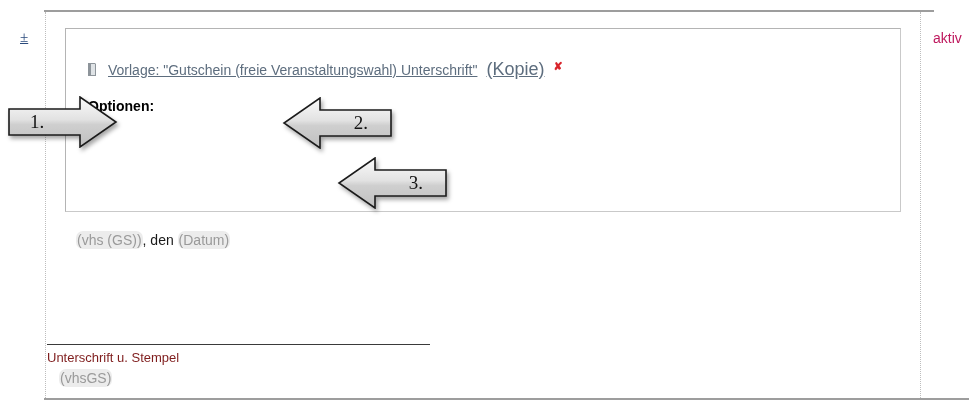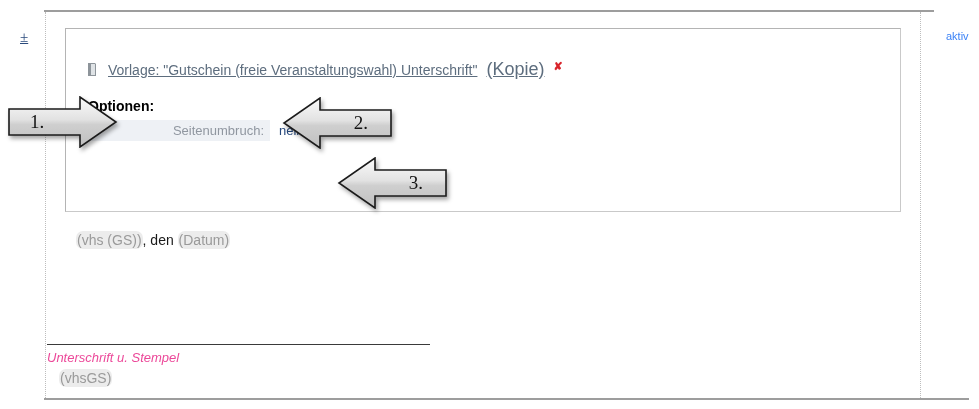--- a/index.html
+++ b/index.html
@@ -58,24 +58,23 @@
     text-decoration: underline;
     cursor: pointer;
     font-family: "Liberation Serif", serif;
   }
 
   
   .status-label {
     position: absolute;
     left: 933px;
     top: 30px;
-    font-size: 11px;
-    color: #3b82f6;
-    white-space: nowrap;
-    margin-left: 13px;
+    font-size: 14px;
+    color: #be185d;
+    white-space: nowrap;
   }
 
   
   .content-block {
     position: absolute;
     left: 65px;
     top: 28px;
     width: 836px;
     height: 184px;
     background: #ffffff;
@@ -239,23 +238,22 @@
     top: 344px;
     width: 383px;
     height: 0;
     border-top: 1px solid #3a3a3a;
   }
   .sig-caption {
     position: absolute;
     left: 47px;
     top: 350px;
     font-size: 13px;
-    color: #ec4899;
-    white-space: nowrap;
-    font-style: italic;
+    color: #7f1d1d;
+    white-space: nowrap;
   }
   .sig-token {
     position: absolute;
     left: 59px;
     top: 370px;
     font-size: 14px;
     white-space: nowrap;
   }
 
   
@@ -304,24 +302,20 @@
         <span class="fold"></span>
     </span>
     <span class="link-template">Vorlage: "Gutschein (freie Veranstaltungswahl) Unterschrift"</span>
     <span class="link-copy">(Kopie)</span>
     <span class="btn-delete">✘</span>
   </div>
 
 
   <div class="options-heading">Optionen:</div>
 
-  <div class="options-table">
-    <span class="option-name">Seitenumbruch:</span>
-    <span class="option-value">nein</span>
-  </div>
 
 </div>
 
 <div class="doc-line-date">
   <span class="token">(vhs (GS))</span><span>, den </span><span class="token">(Datum)</span>
 </div>
 
 <div class="sig-rule"></div>
 <div class="sig-caption">Unterschrift u. Stempel</div>
 <div class="sig-token">

